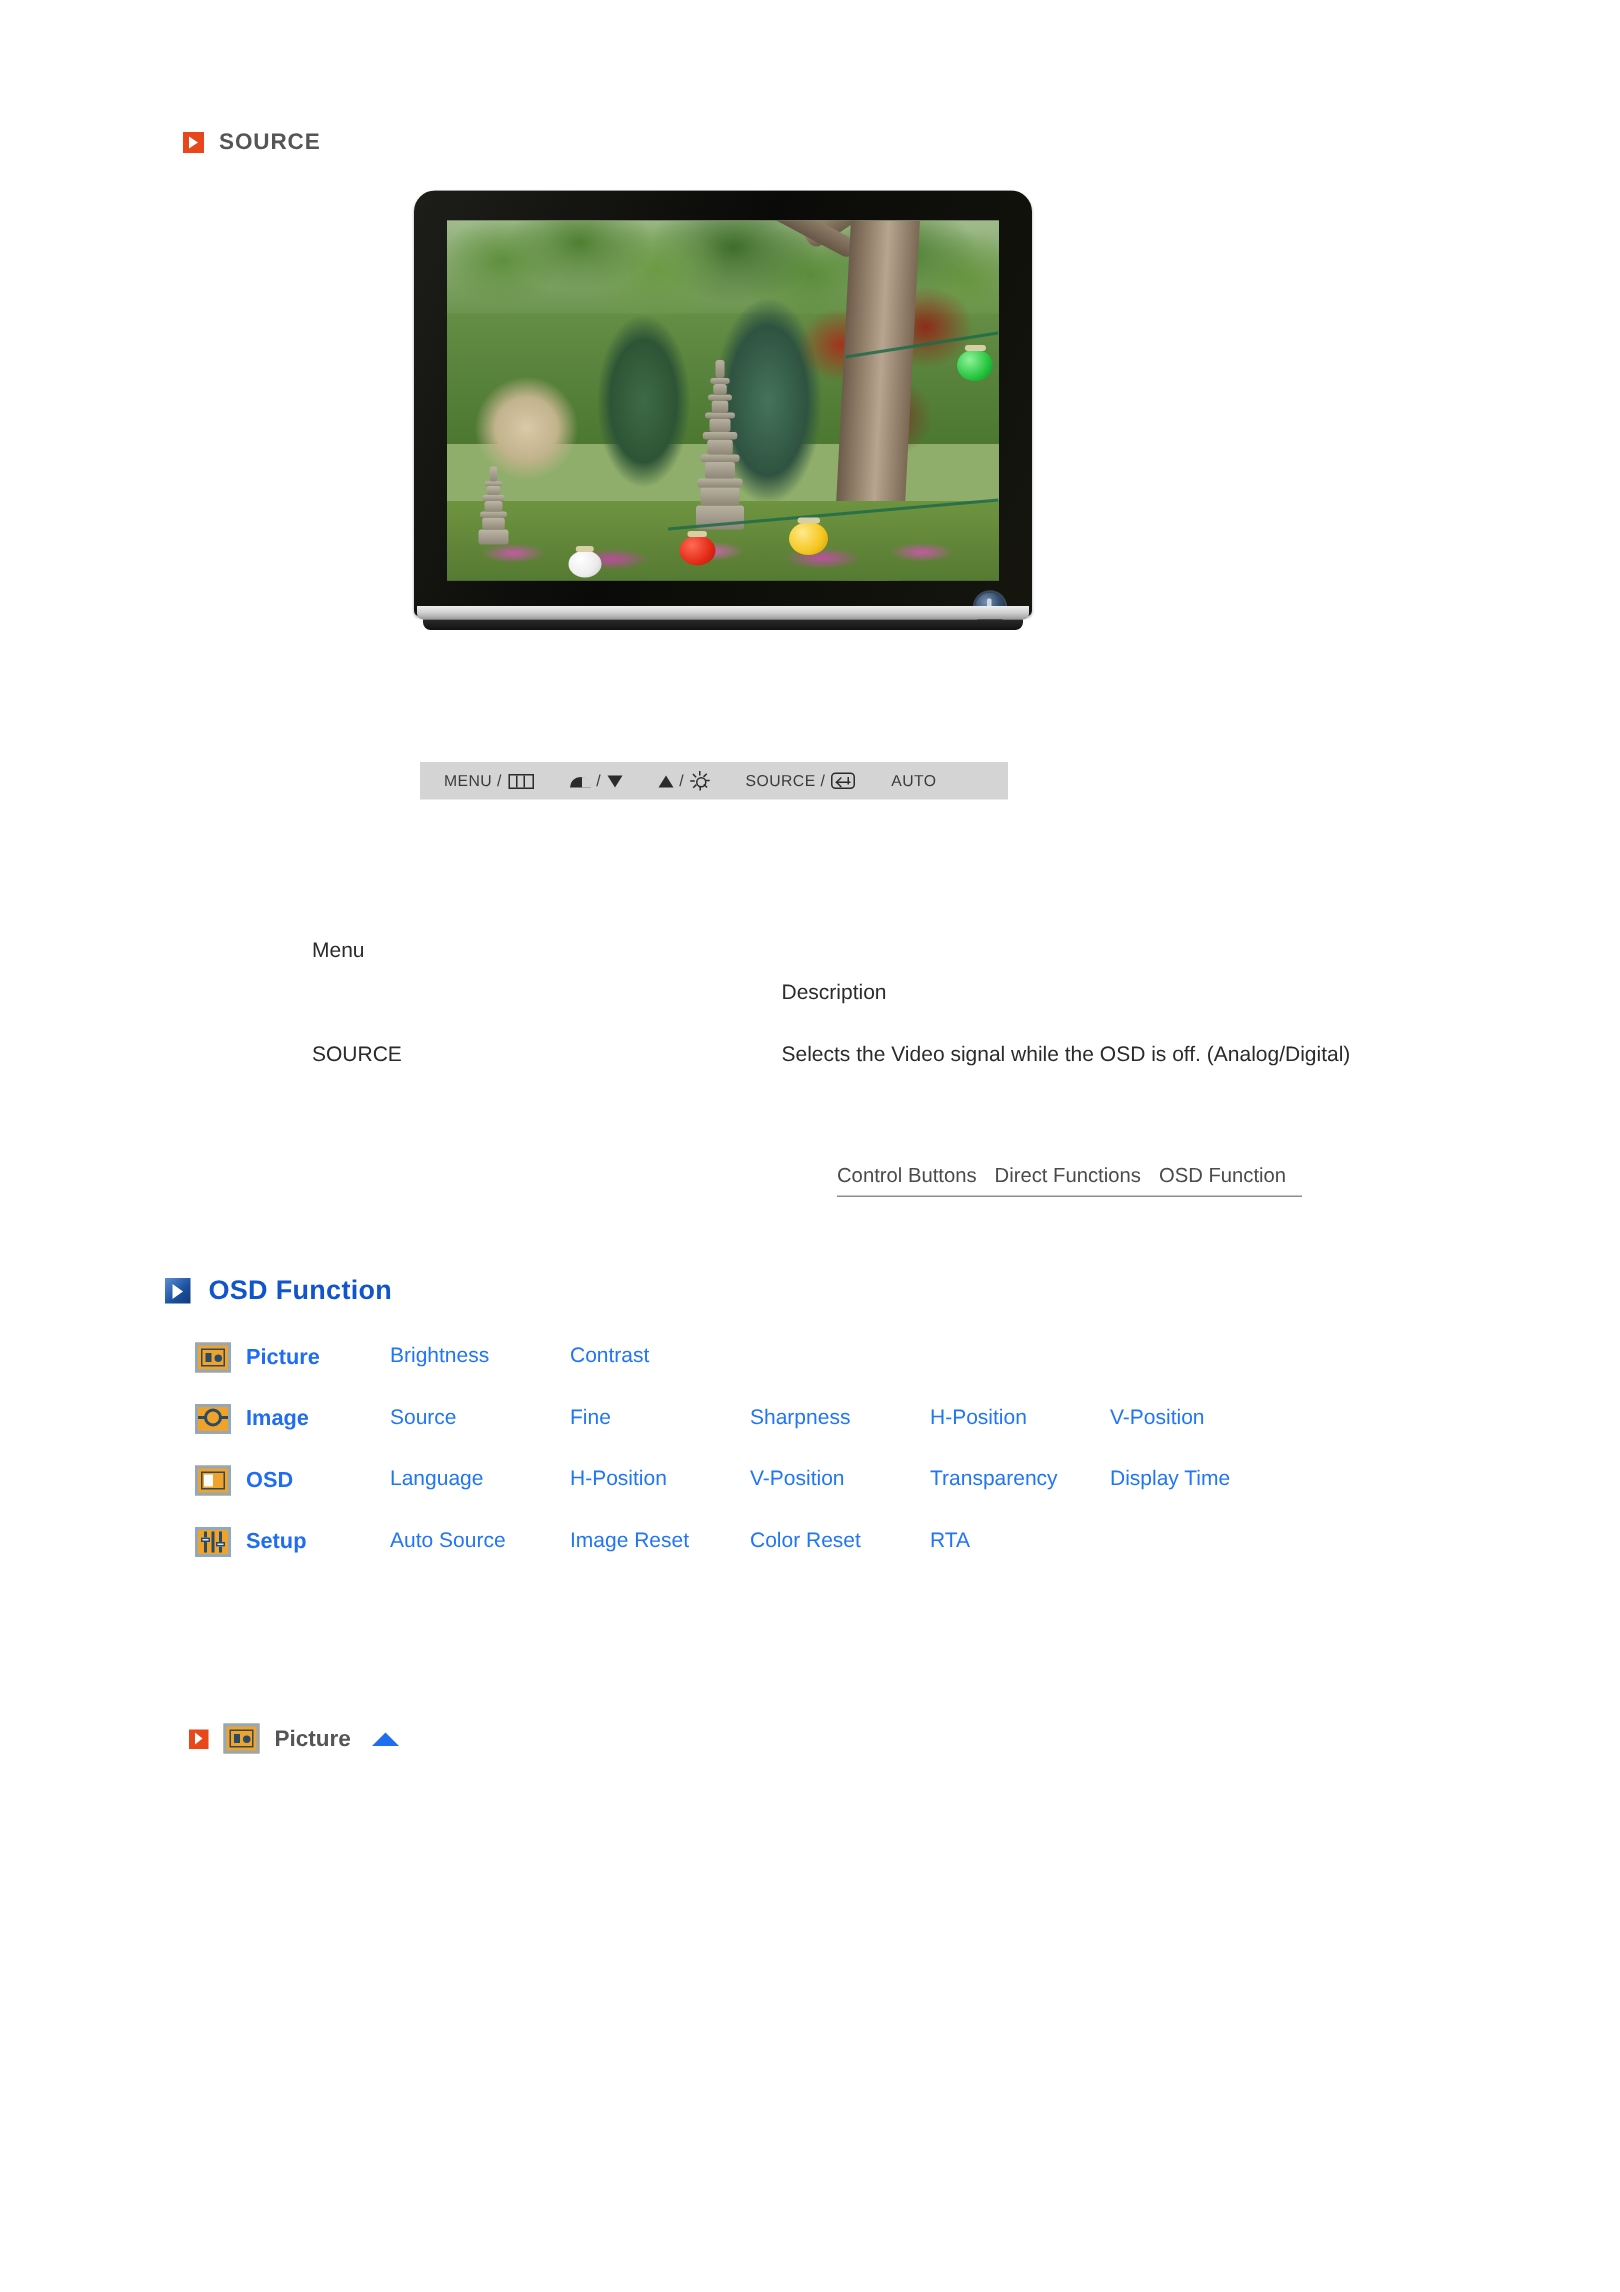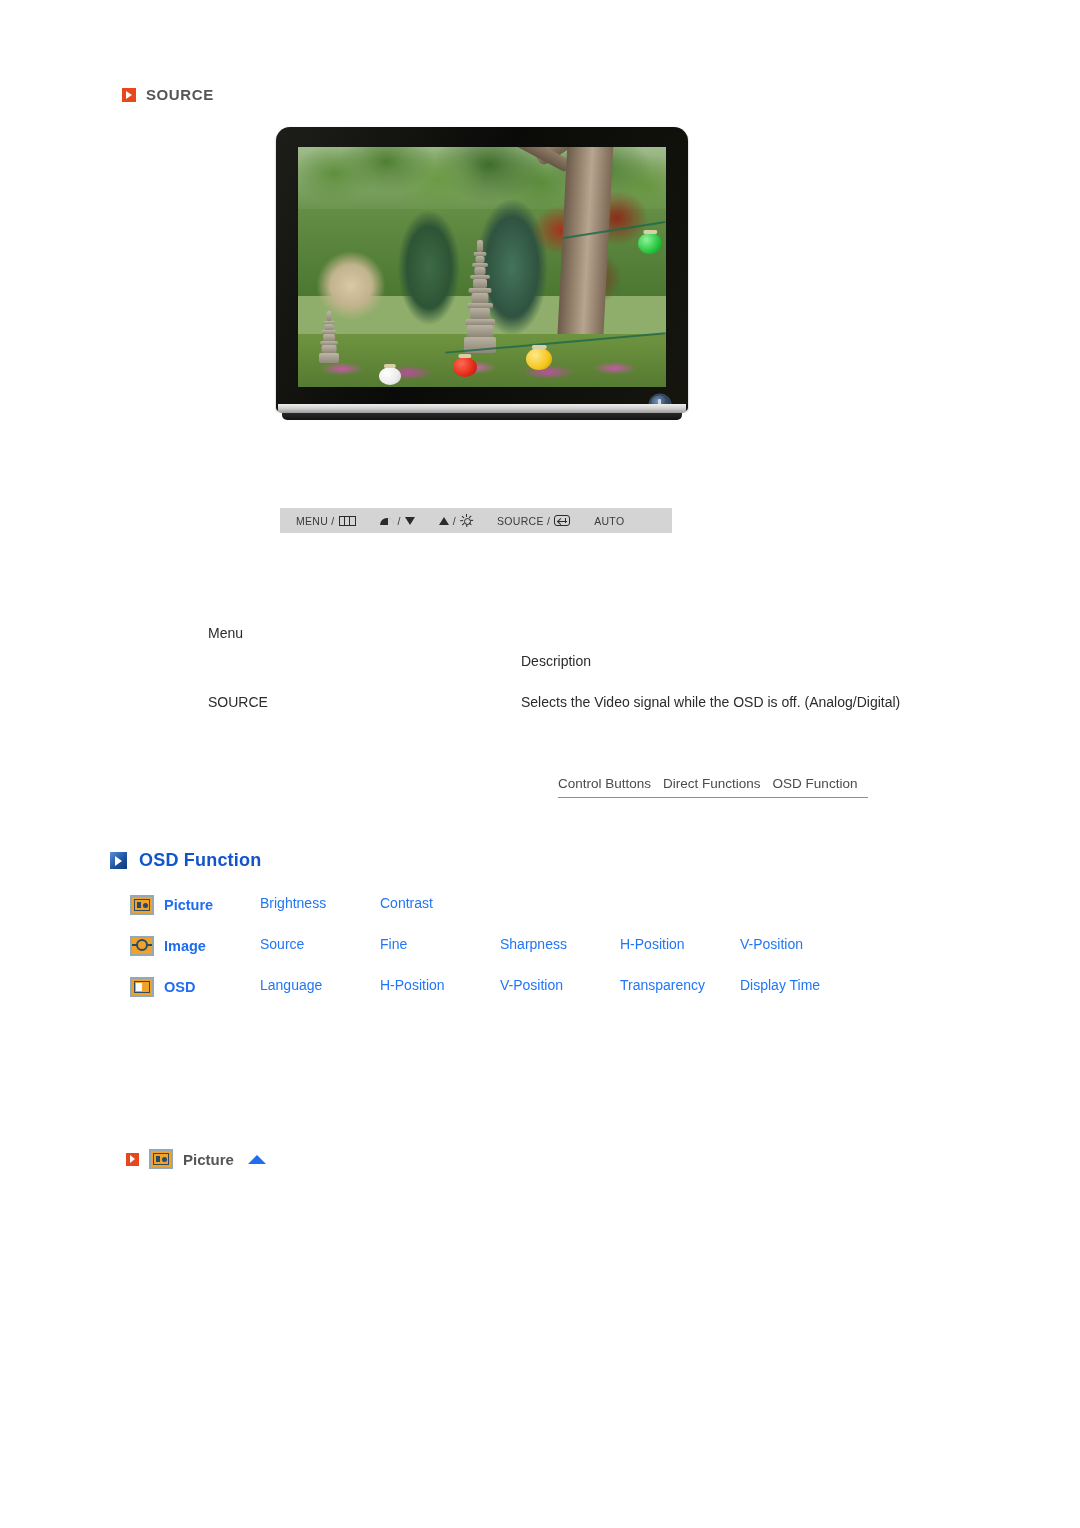--- a/index.html
+++ b/index.html
@@ -476,20 +476,37 @@
           </span>
         <span class="name">OSD</span>
       </div>
       <div class="osd-cell">Language</div>
       <div class="osd-cell">H-Position</div>
       <div class="osd-cell">V-Position</div>
       <div class="osd-cell">Transparency</div>
       <div class="osd-cell">Display Time</div>
     </div>
 
+    <div class="osd-row">
+      <div class="osd-cat">
+        <span class="m-ico setup">
+            <i class="a"></i>
+            <i class="b"></i>
+            <i class="c"></i>
+            <i class="d"></i>
+            <i class="e"></i>
+          </span>
+        <span class="name">Setup</span>
+      </div>
+      <div class="osd-cell">Auto Source</div>
+      <div class="osd-cell">Image Reset</div>
+      <div class="osd-cell">Color Reset</div>
+      <div class="osd-cell">RTA</div>
+      <div class="osd-cell"></div>
+    </div>
 
 
   </div>
 
   <div class="pic-section">
     <span class="play-sq orange"></span>
     <span class="m-ico picture">
         <i class="a"></i>
         <i class="b"></i>
         <i class="c"></i>

